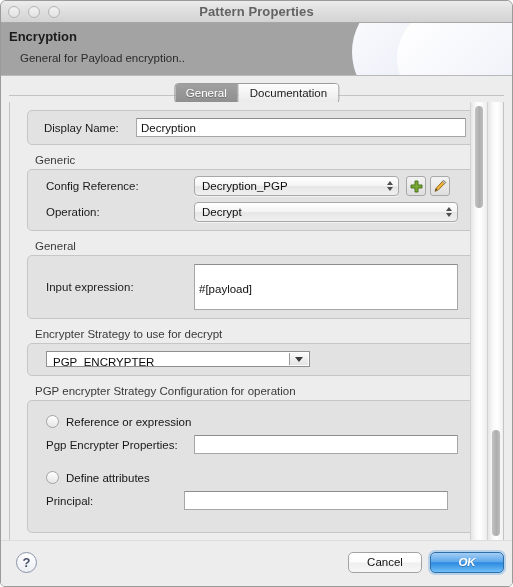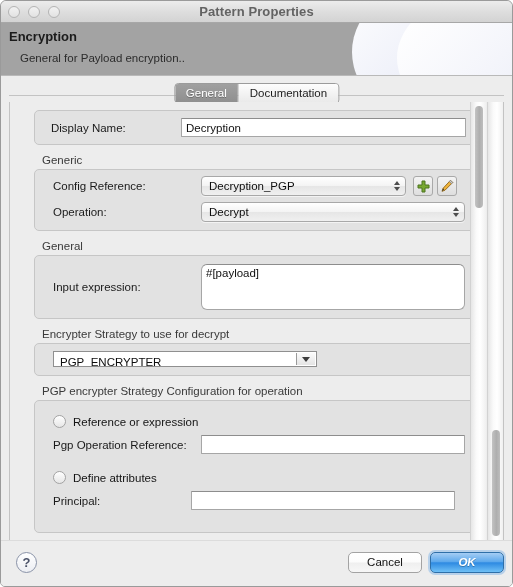--- a/index.html
+++ b/index.html
@@ -146,21 +146,21 @@
     height: 442px;
     margin: 0 8px;
     background: #ededed;
     border: 1px solid #c3c3c3;
     border-top: none;
     box-sizing: border-box;
     overflow: hidden;
   }
   .content {
     position: absolute;
-    left: 16px;
+    left: 9px;
     top: 0;
     right: 18px;
     padding: 8px 8px 0 8px;
     box-sizing: border-box;
   }
 
   
   .group {
     background: #e2e2e2;
     border: 1px solid #c6c6c6;
@@ -201,22 +201,22 @@
     overflow: hidden;
     white-space: nowrap;
   }
   .tarea {
     background: #ffffff;
     border: 1px solid #a6a6a6;
     border-top-color: #8d8d8d;
     box-sizing: border-box;
     font-size: 11.5px;
     color: #101010;
-    padding: 2px 4px;
-    border-radius: 6px;
+    padding: 18px 4px;
+    border-radius: 1px;
     overflow: hidden;
   }
 
   
   .popup {
     position: relative;
     height: 20px;
     box-sizing: border-box;
     background: linear-gradient(to bottom, #ffffff 0%, #f4f4f4 48%, #e6e6e6 52%, #f0f0f0 100%);
     border: 1px solid #a8a8a8;
@@ -411,21 +411,21 @@
     </div>
   </div>
 
   <div class="scrollbody">
 
     <div class="content">
 
       <div class="group" style="margin-bottom:4px;">
         <div class="row" style="padding:7px 10px 7px 16px;">
           <div class="lbl" style="width:92px;">Display Name:</div>
-          <div class="tfield" style="flex:1;margin-left:38px;" placeholder="">Decryption</div>
+          <div class="tfield" style="flex:1;" placeholder="">Decryption</div>
         </div>
       </div>
 
       <div class="group-label">Generic</div>
       <div class="group" style="margin-bottom:4px;">
         <div class="row" style="padding:6px 10px 3px 18px;">
           <div class="lbl" style="width:148px;">Config Reference:</div>
           <div class="popup" style="width:205px;">Decryption_PGP<span class="arrows">
               <span class="ar-up"></span>
                 <span class="ar-dn"></span>
@@ -469,21 +469,21 @@
         </div>
       </div>
 
       <div class="group-label">PGP encrypter Strategy Configuration for operation</div>
       <div class="group" style="padding-bottom:20px;">
         <div class="radio-row" style="padding-top:14px;">
           <span class="radio"></span>
           <span class="radio-lbl">Reference or expression</span>
         </div>
         <div class="row" style="padding:5px 10px 5px 18px;">
-          <div class="lbl" style="width:148px;">Pgp Operation Reference:</div>
+          <div class="lbl" style="width:148px;">Pgp Encrypter Properties:</div>
           <div class="tfield" style="width:264px;" placeholder=""></div>
         </div>
         <div class="radio-row" style="padding-top:12px;">
           <span class="radio"></span>
           <span class="radio-lbl">Define attributes</span>
         </div>
         <div class="row" style="padding:5px 10px 2px 18px;">
           <div class="lbl" style="width:138px;">Principal:</div>
           <div class="tfield" style="width:264px;" placeholder=""></div>
         </div>

